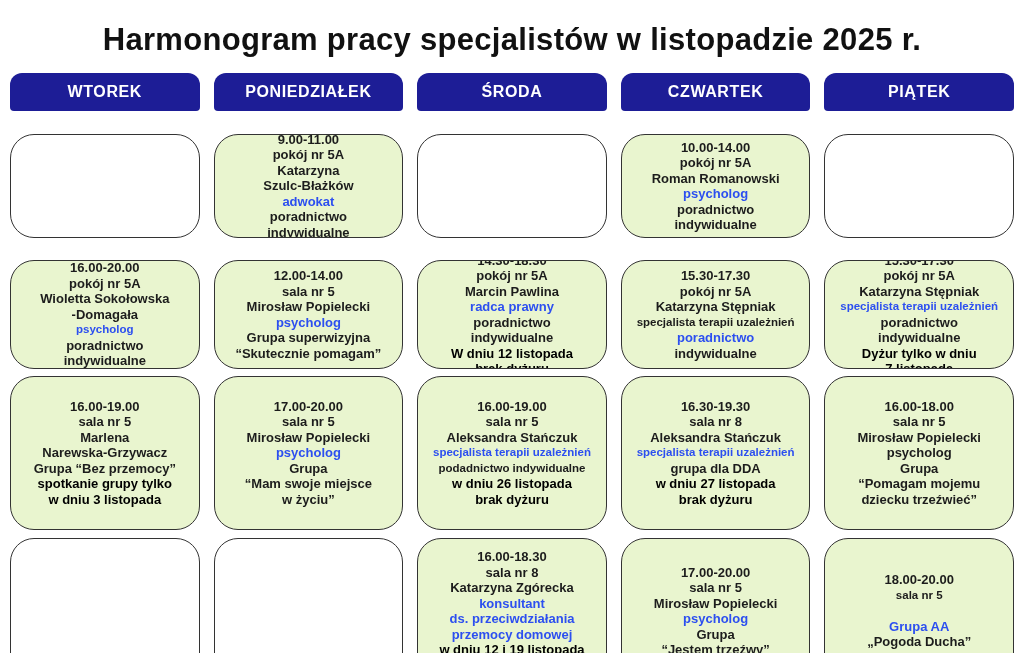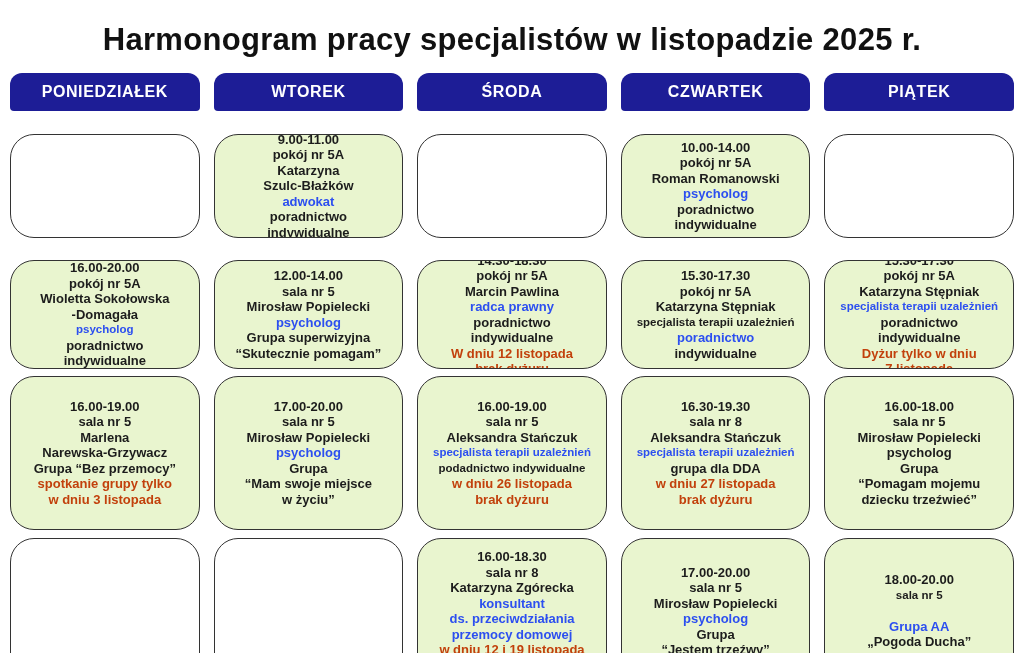--- a/index.html
+++ b/index.html
@@ -62,32 +62,32 @@
   .line {
     font-size: 13px;
     line-height: 15.5px;
     min-height: 15.5px;
     font-weight: bold;
     color: #1c1c1c;
     text-align: center;
     white-space: nowrap;
   }
   .c-blue { color: #2c4ff0; }
-  .c-red  { color: #c2410c; }
+  .c-red  { color: #000000; }
   .s-sm   { font-size: 11.5px; }
   .s-xs   { font-size: 11.5px; font-weight: 600; }
 </style>
 </head>
 <body>
 
 <div class="title">Harmonogram pracy specjalistów w listopadzie 2025 r.</div>
 
 <div class="day-header-row">
+    <div class="day-tab">WTOREK</div>
     <div class="day-tab">PONIEDZIAŁEK</div>
-    <div class="day-tab">WTOREK</div>
     <div class="day-tab">ŚRODA</div>
     <div class="day-tab">CZWARTEK</div>
     <div class="day-tab">PIĄTEK</div>
   </div>
 
 <div class="schedule-grid">
     <div class="row row1">
       <div class="card empty"></div>
       <div class="card filled">
         <div class="line">9.00-11.00</div>

